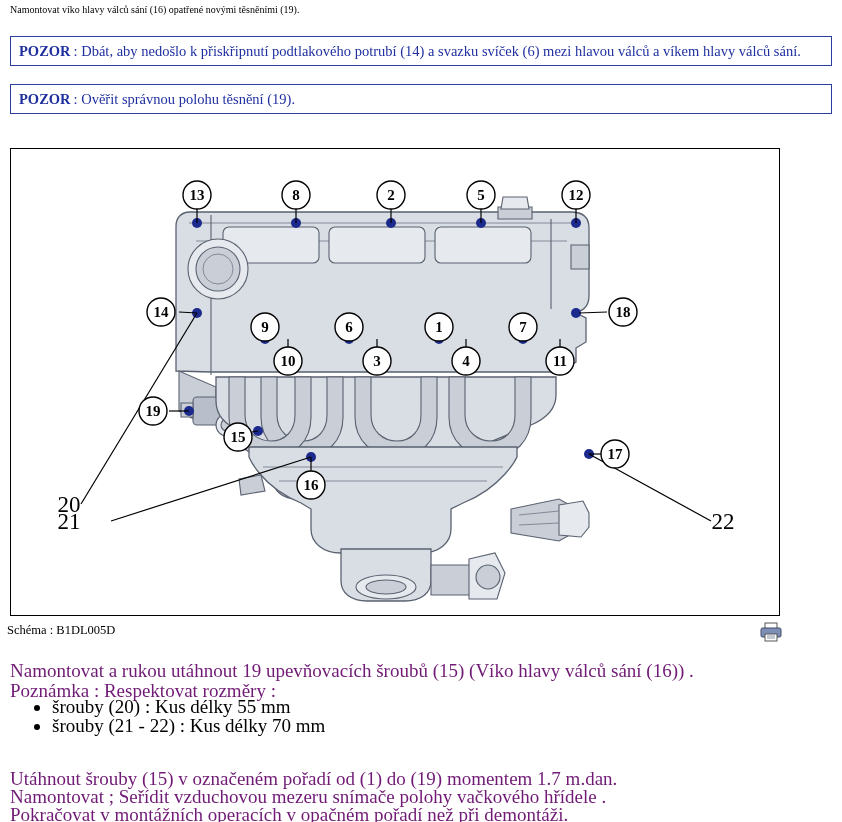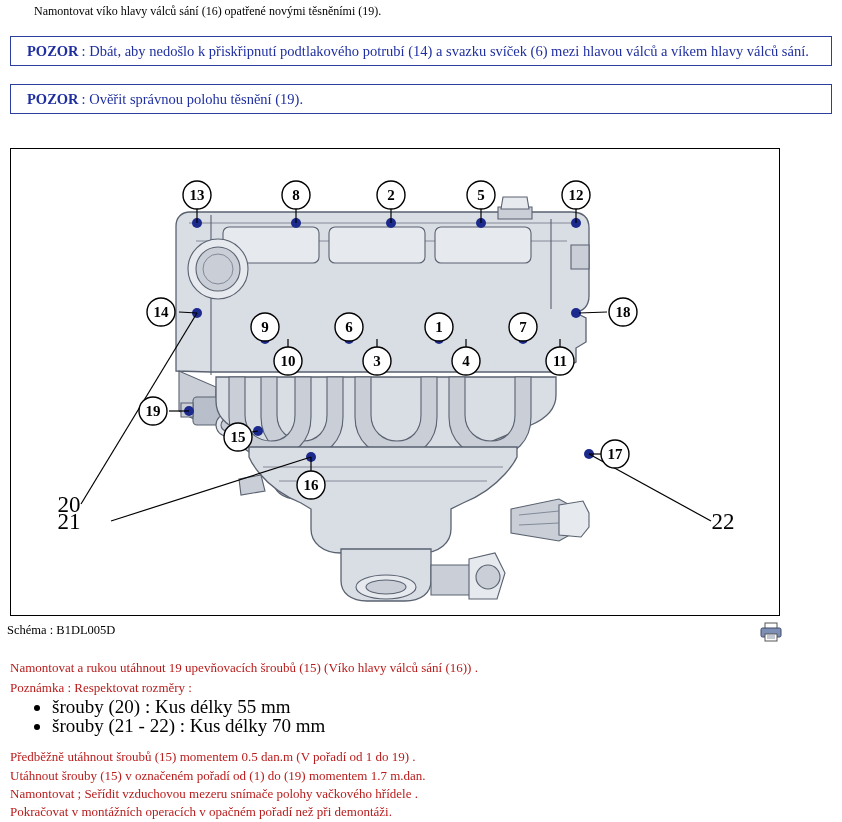--- a/index.html
+++ b/index.html
@@ -17,34 +17,33 @@
   }
   .page {
     position: relative;
     width: 842px;
     height: 822px;
   }
   .intro-line {
     position: absolute;
     left: 10px;
     top: 4px;
-    font-size: 12px;
+    font-size: 10px;
     color: #000;
     white-space: nowrap;
-    margin-left: 24px;
   }
   .notice {
     position: absolute;
     left: 10px;
     border: 1px solid #2b3fa0;
     background: #ffffff;
     box-sizing: border-box;
     display: flex;
     align-items: center;
-    padding: 0 16px;
+    padding: 0 8px;
     font-size: 14.5px;
     color: #1f2fa0;
     white-space: nowrap;
   }
   .notice .word {
     font-weight: bold;
     color: #1f2fa0;
     margin-right: 3px;
   }
   .notice .body {
@@ -78,22 +77,22 @@
     position: absolute;
     left: 760px;
     top: 622px;
     width: 22px;
     height: 20px;
   }
 
   .body-text {
     position: absolute;
     left: 10px;
-    font-size: 13px;
-    color: #b91c1c;
+    font-size: 19px;
+    color: #701a75;
     white-space: nowrap;
   }
   #para1-l1 { top: 660px; }
   #para1-l2 { top: 680px; }
   .bullet-list {
     position: absolute;
     left: 28px;
     top: 697px;
     margin: 0;
     padding: 0 0 0 24px;
@@ -373,18 +372,17 @@
   </div>
 
   <div class="body-text" id="para1-l1">Namontovat a rukou utáhnout 19 upevňovacích šroubů (15) (Víko hlavy válců sání (16)) .</div>
   <div class="body-text" id="para1-l2">Poznámka : Respektovat rozměry :</div>
 
   <ul class="bullet-list">
     <li>šrouby (20) : Kus délky 55 mm</li>
     <li>šrouby (21 - 22) : Kus délky 70 mm</li>
   </ul>
 
-  <div class="body-text" id="para2-l1">Předběžně utáhnout šroubů (15) momentem 0.5 dan.m (V pořadí od 1 do 19) .</div>
   <div class="body-text" id="para2-l2">Utáhnout šrouby (15) v označeném pořadí od (1) do (19) momentem 1.7 m.dan.</div>
   <div class="body-text" id="para2-l4">Pokračovat v montážních operacích v opačném pořadí než při demontáži.</div>
   <div class="body-text" id="para2-l3">Namontovat ; Seřídit vzduchovou mezeru snímače polohy vačkového hřídele .</div>
 
 </div>
 
 </body></html>

